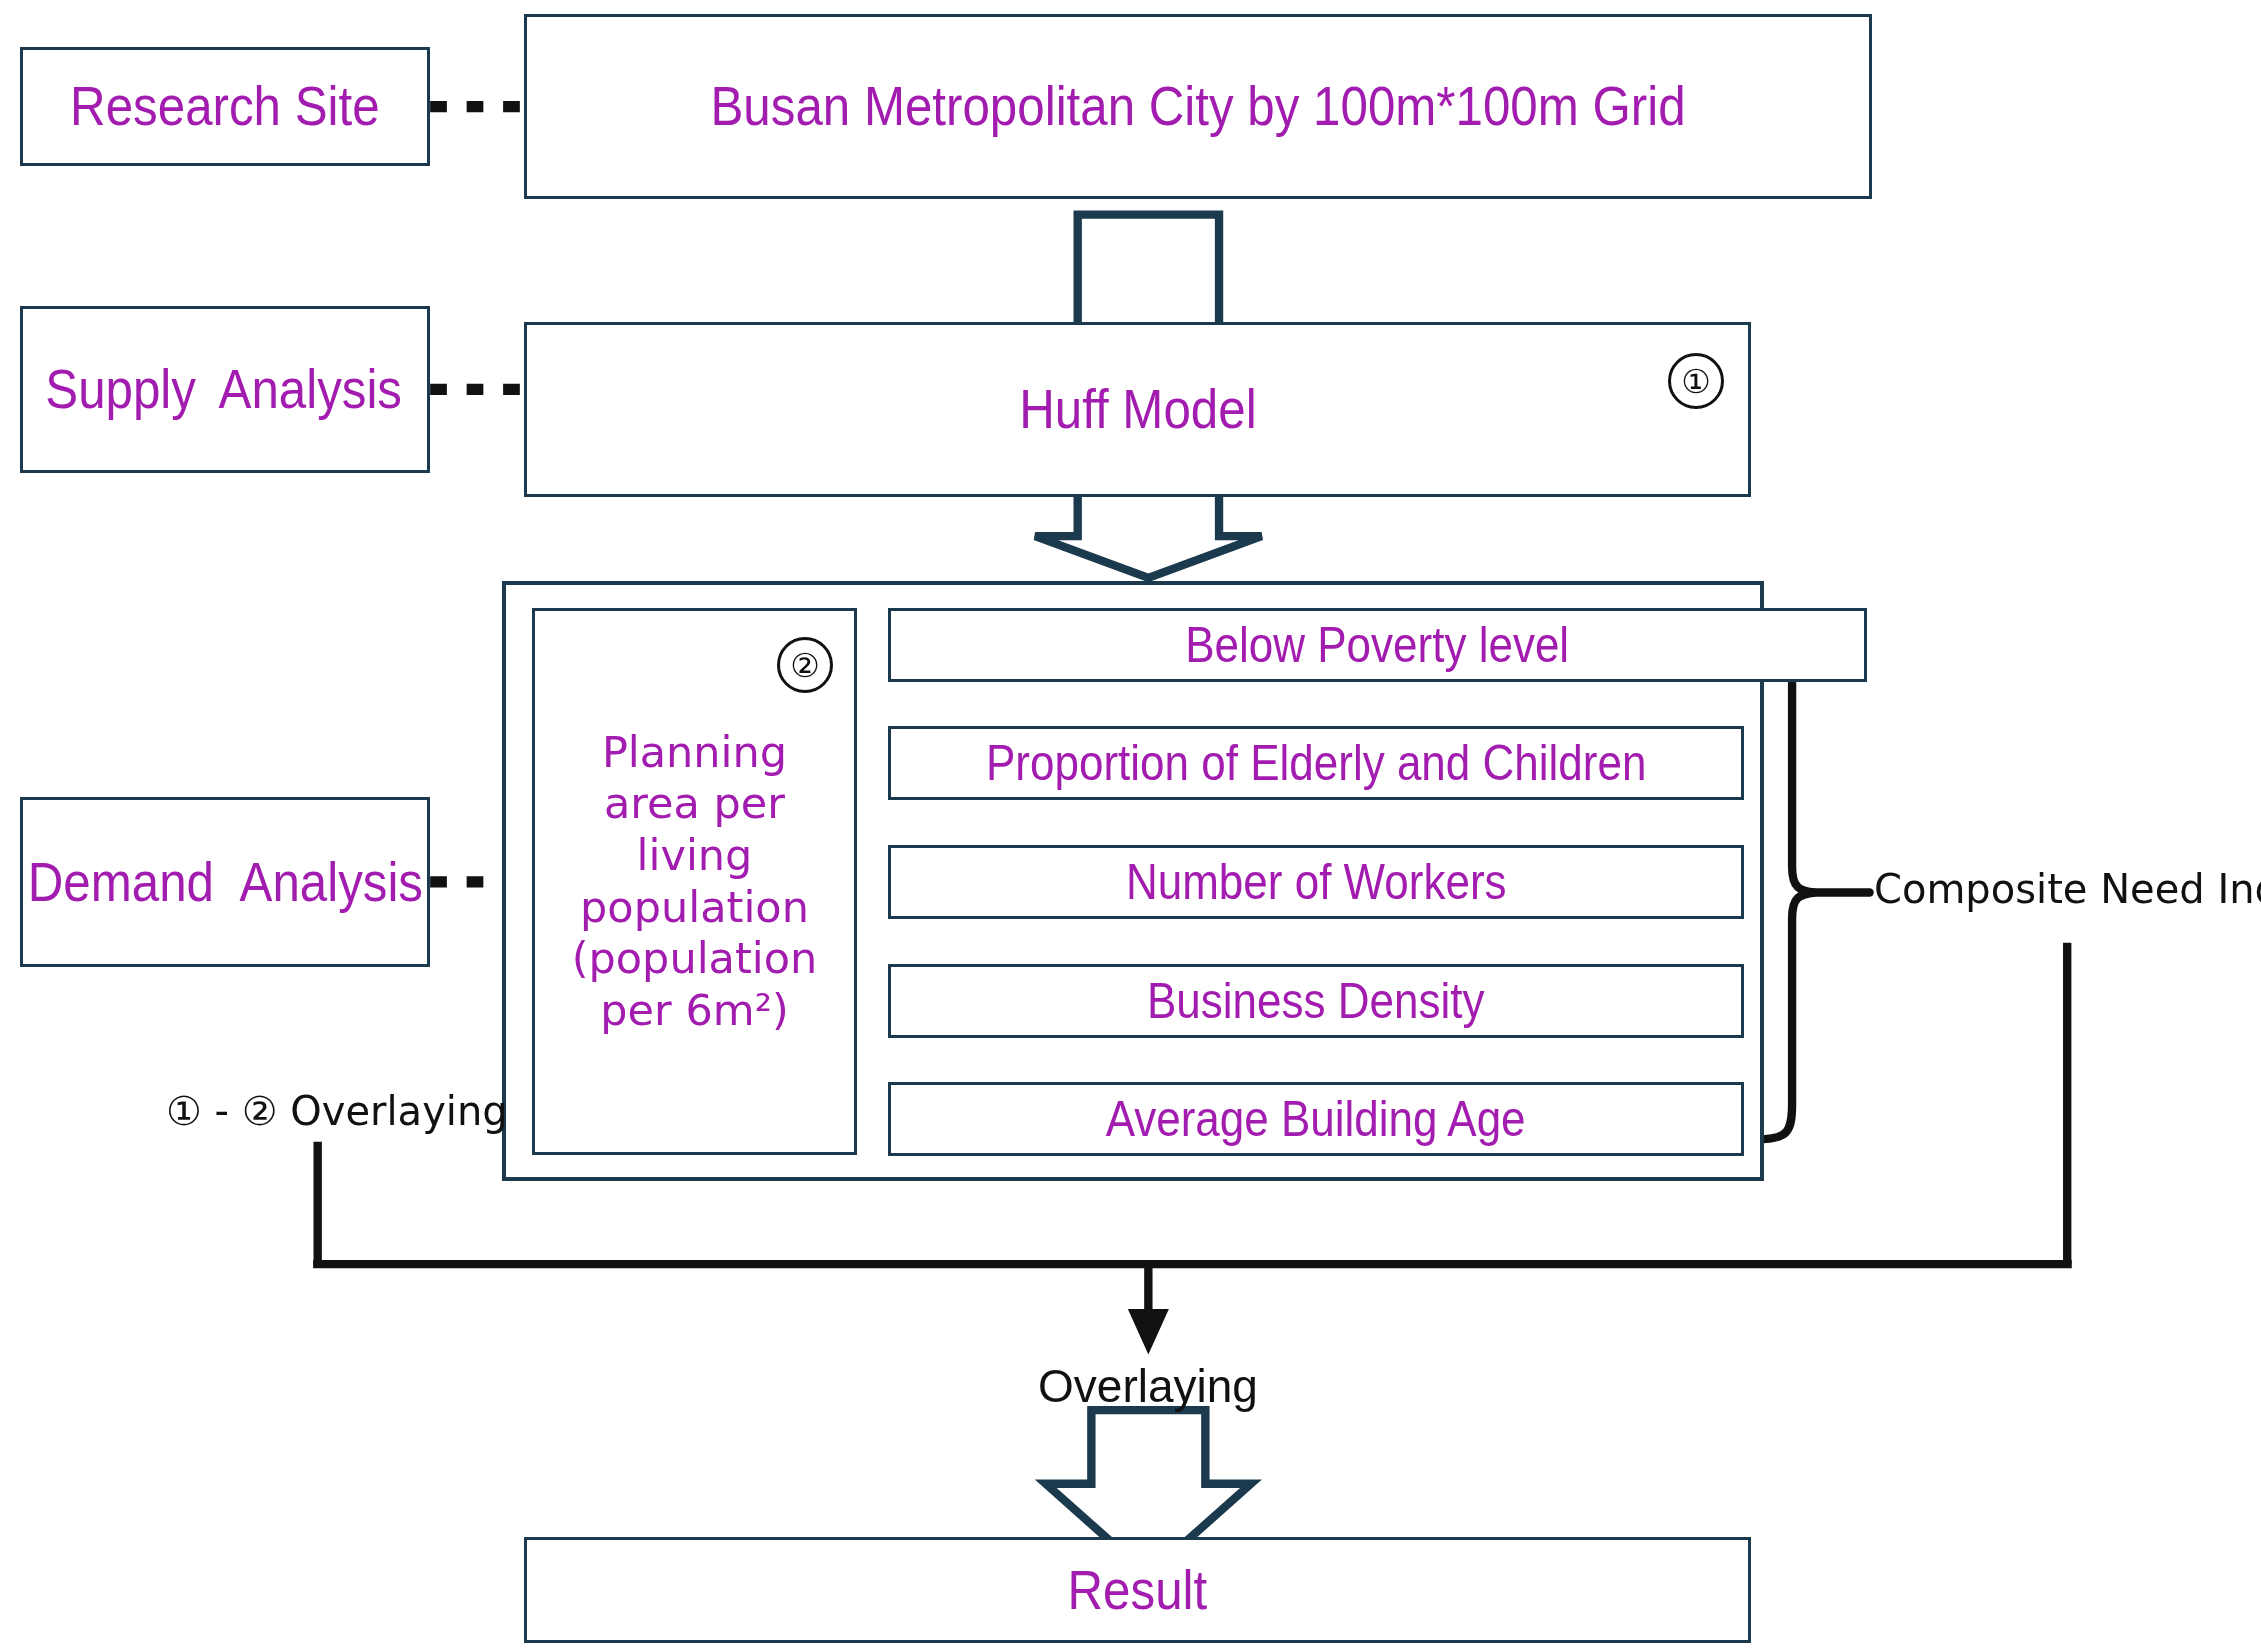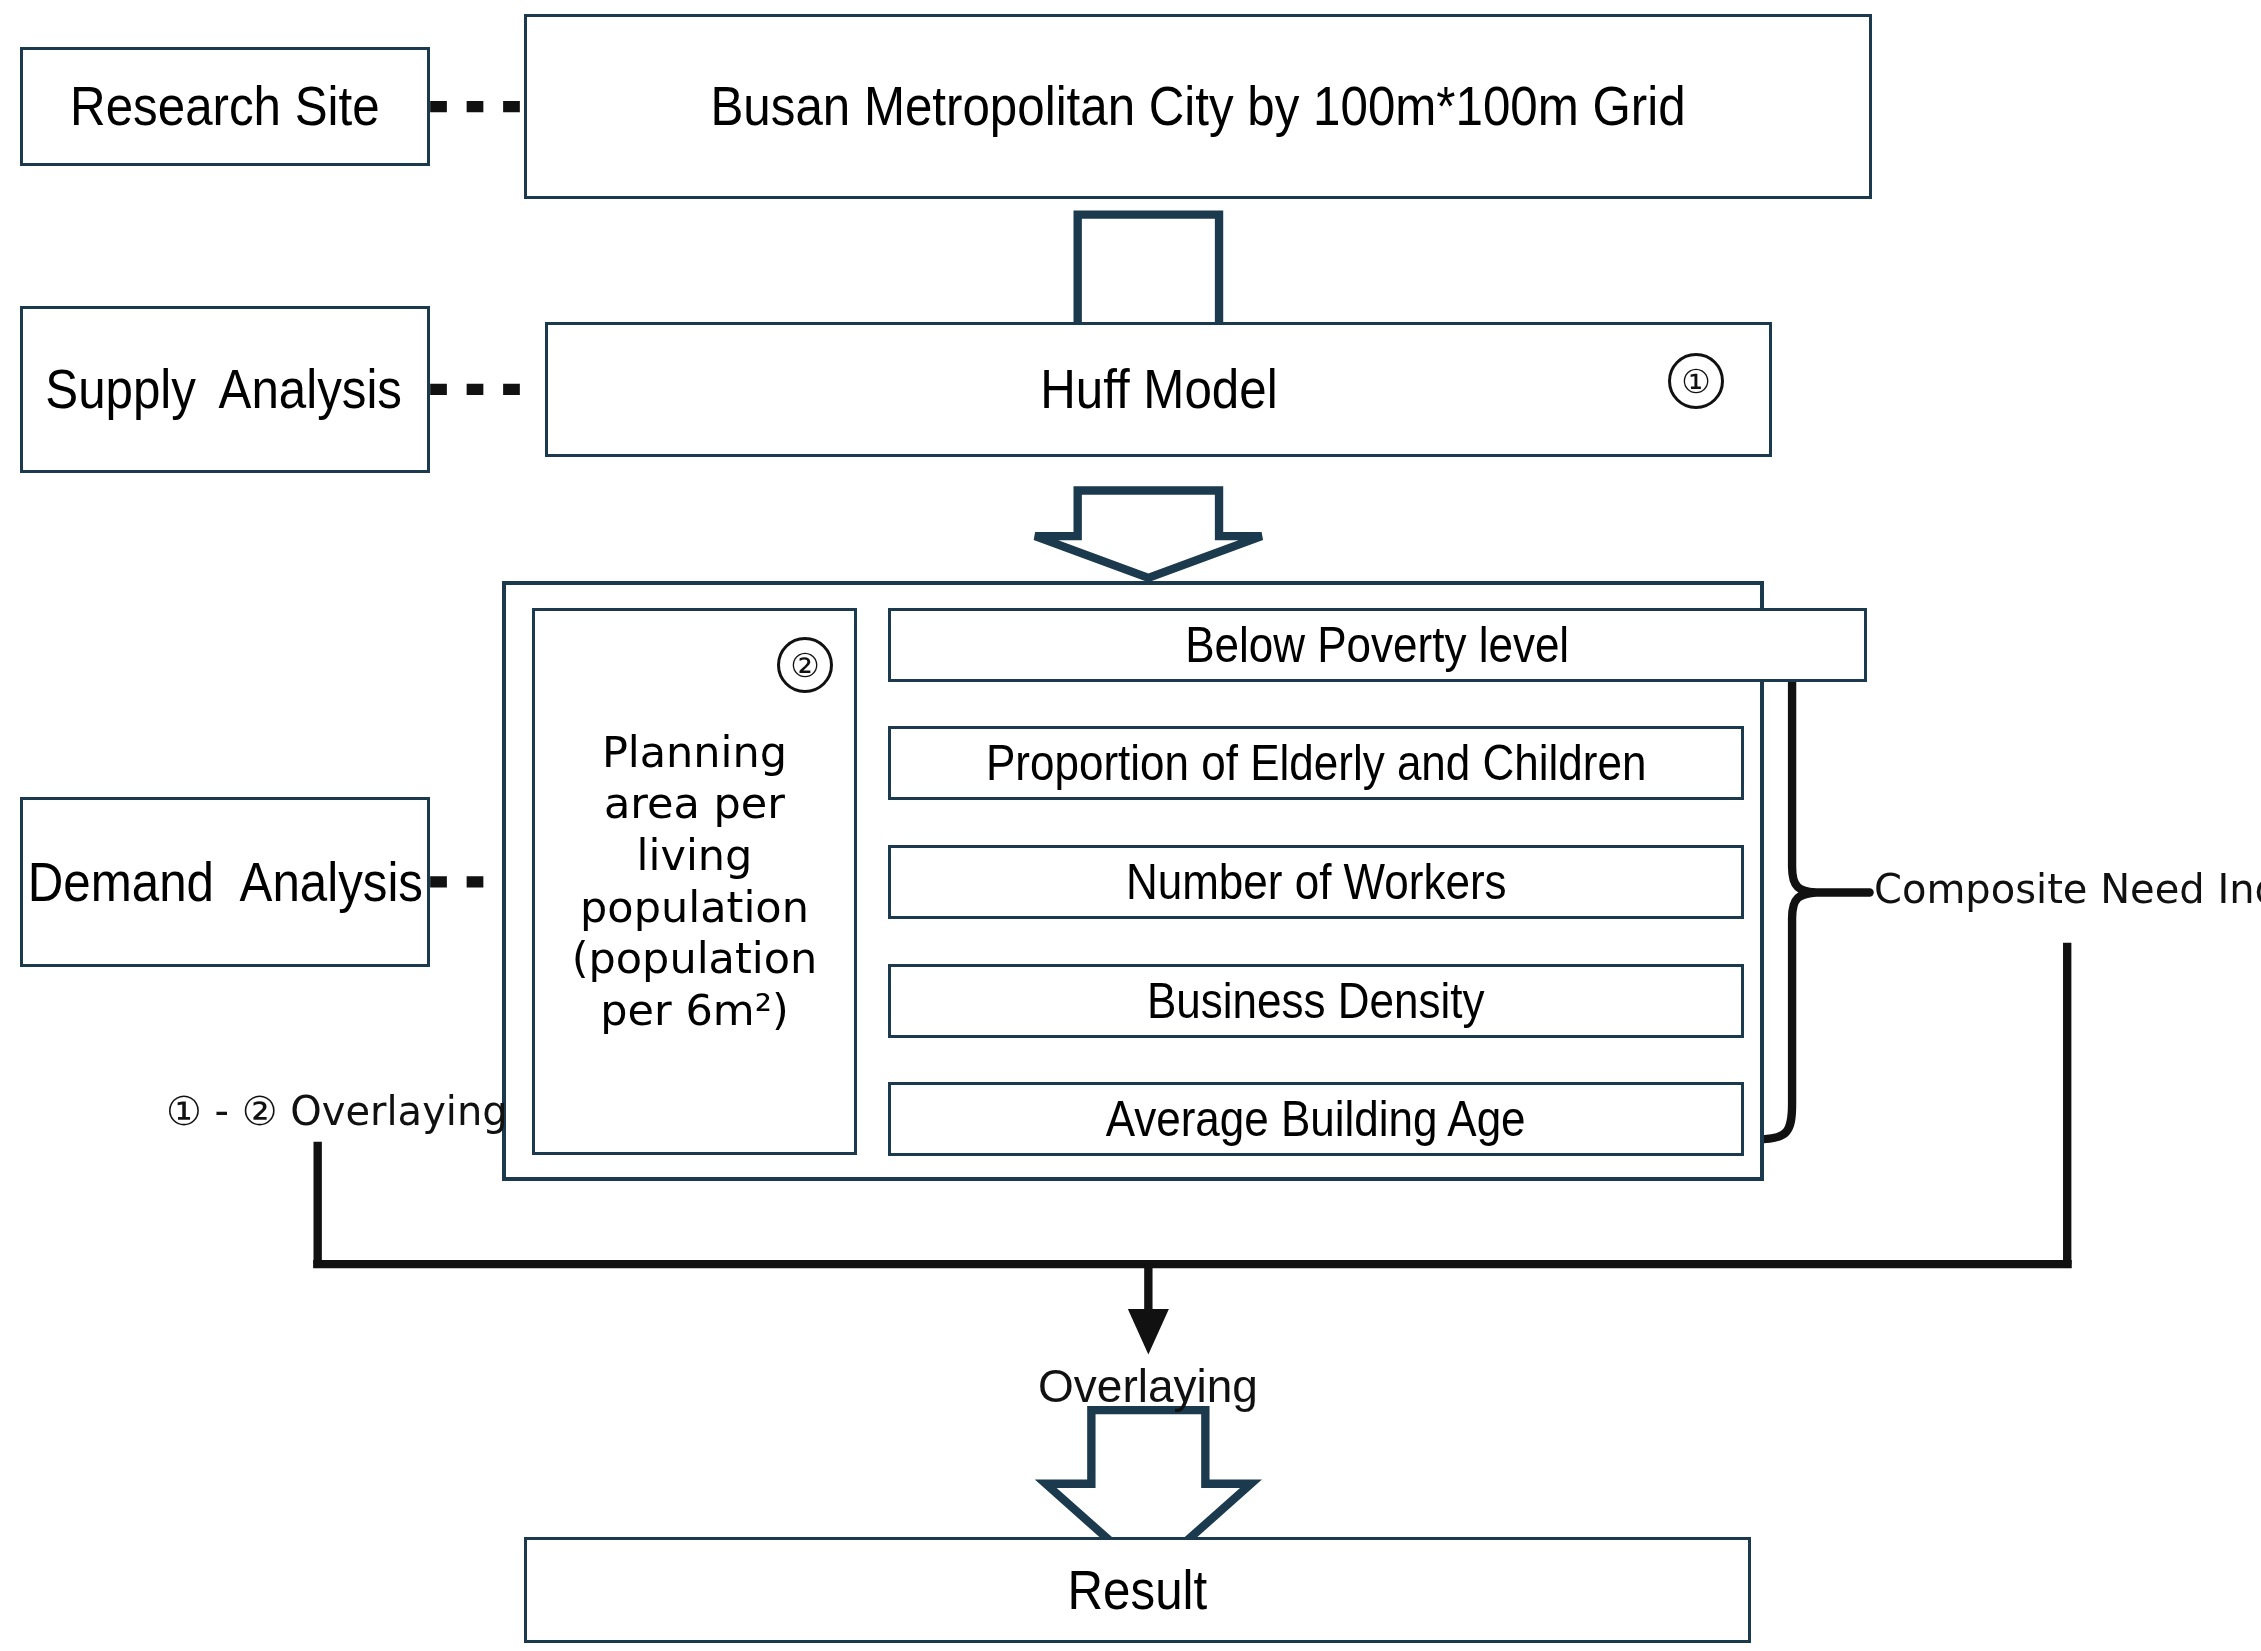--- a/index.html
+++ b/index.html
@@ -18,21 +18,21 @@
   .box{
     position:absolute;
     box-sizing:border-box;
     background:#ffffff;
     border:3.8px solid #1b3a4d;
     display:flex;
     align-items:center;
     justify-content:center;
     text-align:center;
     line-height:1.12;
-    color:#000000;
+    color:#a21caf;
   }
   .box.container-open{border-width:4.6px;}
 
   
   .t-lg{font-size:56px;}
   .t-md{font-size:50px;}
 
   
   .cond{
     font-family:"Liberation Sans", sans-serif;
@@ -140,21 +140,21 @@
 
   <div class="box t-lg" style="left:524px;top:13.7px;width:1348px;height:185px;">
     <span class="cond">Busan Metropolitan City by 100m*100m Grid</span>
   </div>
 
   <div class="box t-lg" style="left:20px;top:306px;width:410px;height:167px;flex-direction:row;">
     <span class="cond">Supply</span>
     <span class="cond">Analysis</span>
   </div>
 
-  <div class="box t-lg" style="left:524px;top:322px;width:1227px;height:135px;position:absolute;margin-left:21px;">
+  <div class="box t-lg" style="left:524px;top:322px;width:1227px;height:175px;position:absolute;">
     <span class="cond">Huff Model</span>
   </div>
   <div class="circle-num" style="left:1668px;top:353px;">
     <span>①</span>
   </div>
 
   <div class="box t-lg" style="left:20px;top:797px;width:410px;height:170px;flex-direction:row;">
     <span class="cond">Demand</span>
     <span class="cond">Analysis</span>
   </div>

